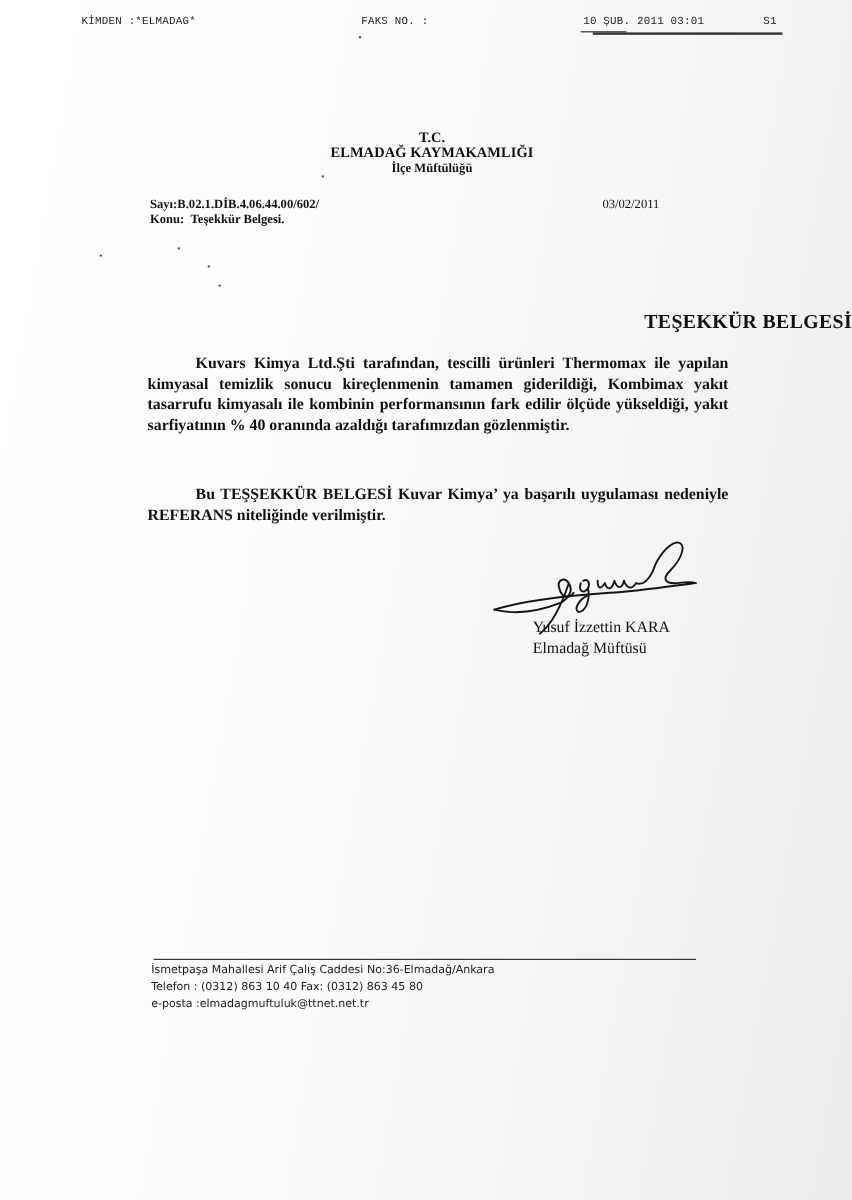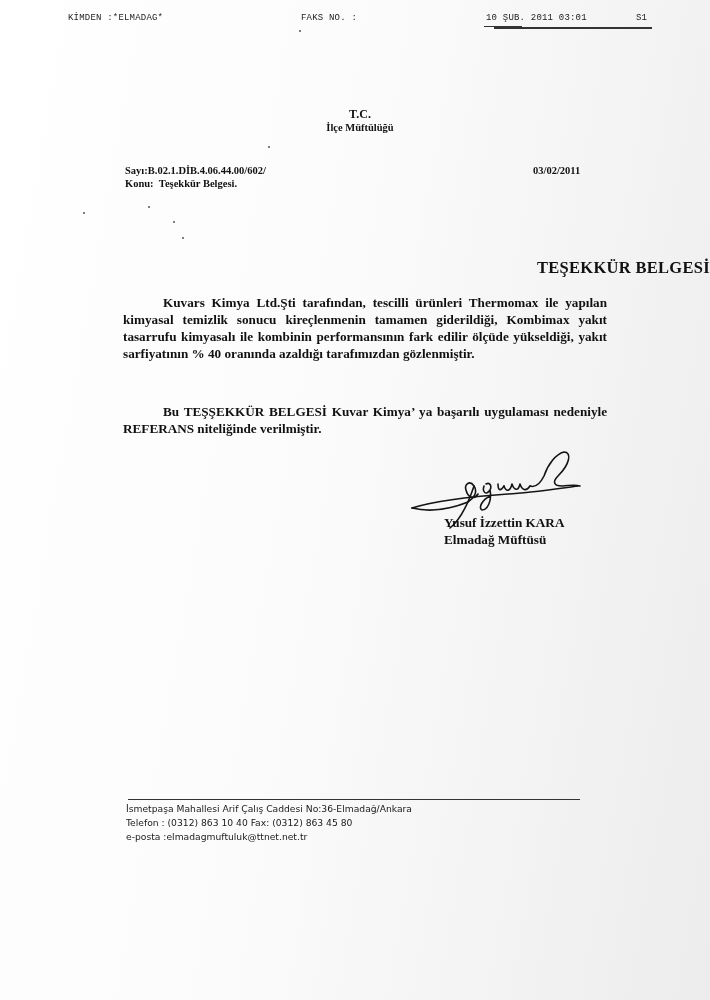--- a/index.html
+++ b/index.html
@@ -49,22 +49,22 @@
   .lh-org { font-size: 12px; letter-spacing: 0.1px; }
   .lh-dept { font-size: 10.5px; }
 
   
   .ref-block {
     top: 164px; left: 125px;
     font-size: 10.5px; font-weight: bold; line-height: 13px;
   }
   .ref-row span { display: inline; }
   .ref-date {
-    top: 165px; left: 533px;
-    font-size: 10.5px; font-weight: bold;
+    top: 165px; left: 502px;
+    font-size: 10.5px; font-weight: normal;
   }
 
   
   .doc-title {
     top: 258px; left: 0; width: 710px;
     text-align: right;
     font-size: 16.5px; font-weight: bold; letter-spacing: 0.3px;
   }
 
   
@@ -77,21 +77,21 @@
   }
   .para-1 { top: 294px; }
   .para-2 { top: 403px; }
 
   
   .signature {
     top: 450px; left: 408px; width: 180px; height: 80px;
   }
   .signer {
     top: 514px; left: 444px;
-    font-size: 13.2px; font-weight: bold; line-height: 17px;
+    font-size: 13.2px; font-weight: normal; line-height: 17px;
   }
 
   
   .footer-rule {
     top: 799px; left: 128px; width: 452px; height: 1.3px;
     background: #333;
   }
   .footer {
     top: 802px; left: 126px;
     font-family: "DejaVu Sans", sans-serif;
@@ -109,20 +109,21 @@
   <span class="fax-from">KİMDEN :*ELMADAG*</span>
   <span class="fax-no">FAKS NO. :</span>
   <span class="fax-date">10 ŞUB. 2011 03:01</span>
   <span class="fax-page">S1</span>
   <div class="fax-rule-short"></div>
   <div class="fax-rule"></div>
 </div>
 
 <div class="abs letterhead">
   <div class="lh-tc">T.C.</div>
+  <div class="lh-org">ELMADAĞ KAYMAKAMLIĞI</div>
   <div class="lh-dept">İlçe Müftülüğü</div>
 </div>
 
 <div class="abs ref-block">
   <div class="ref-row">
     <span>Sayı:</span><span>B.02.1.DİB.4.06.44.00/602/</span>
   </div>
   <div class="ref-row">
     <span>Konu:</span>&nbsp;&nbsp;<span>Teşekkür Belgesi.</span>
   </div>

